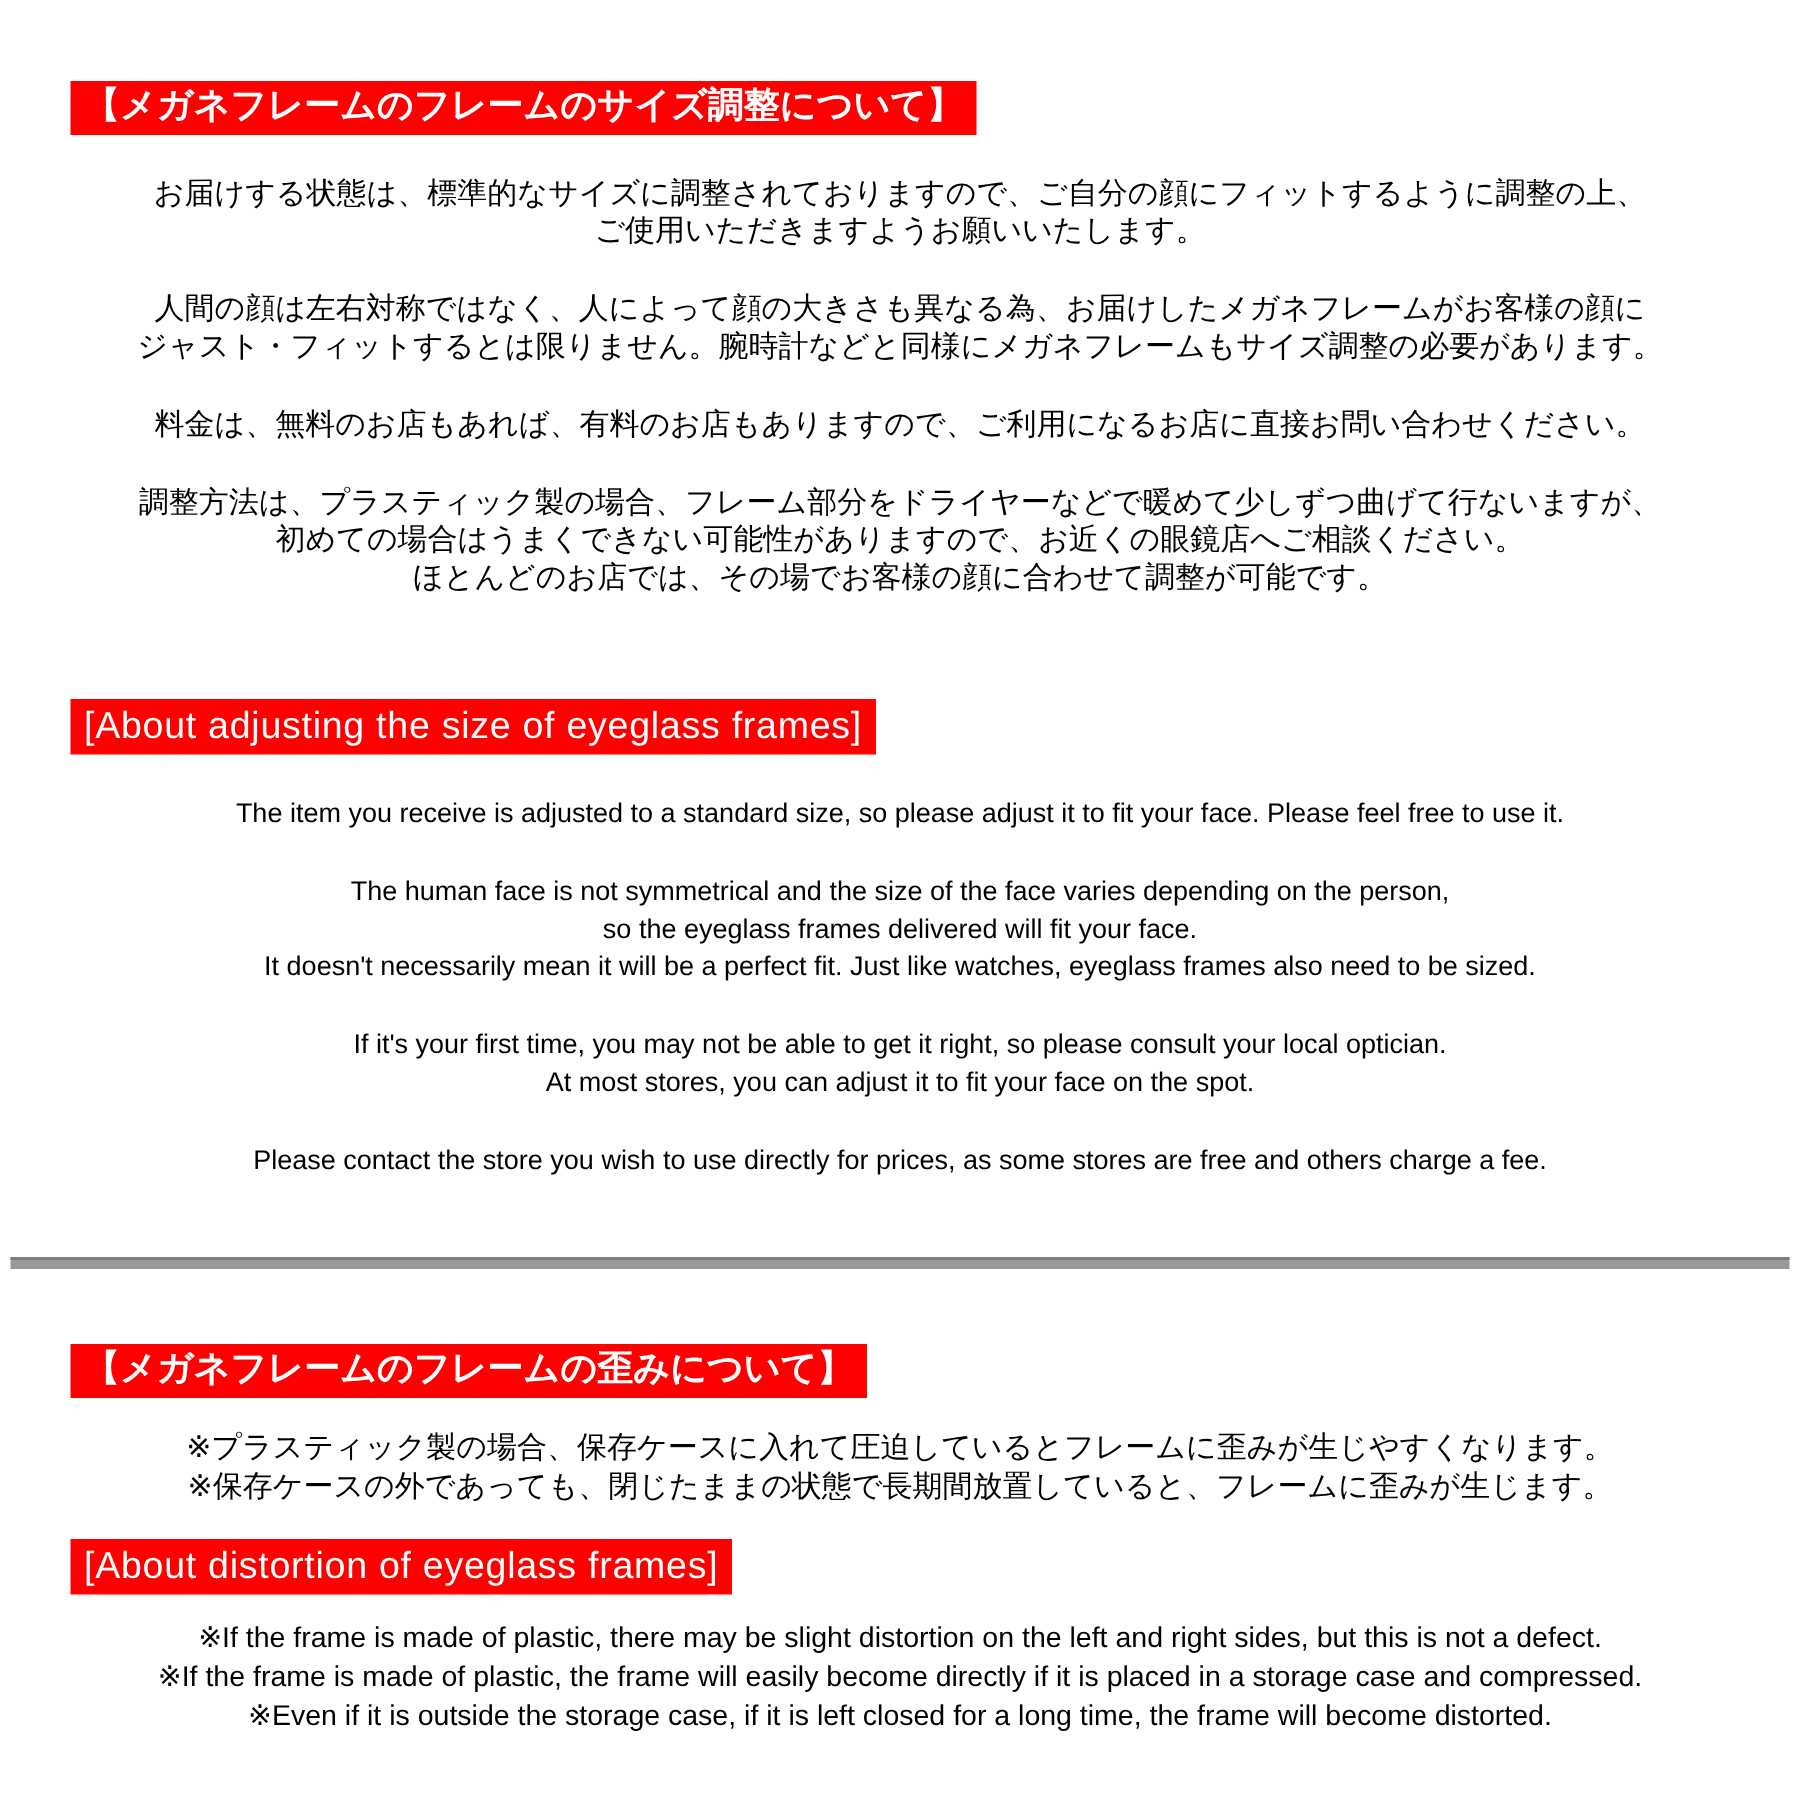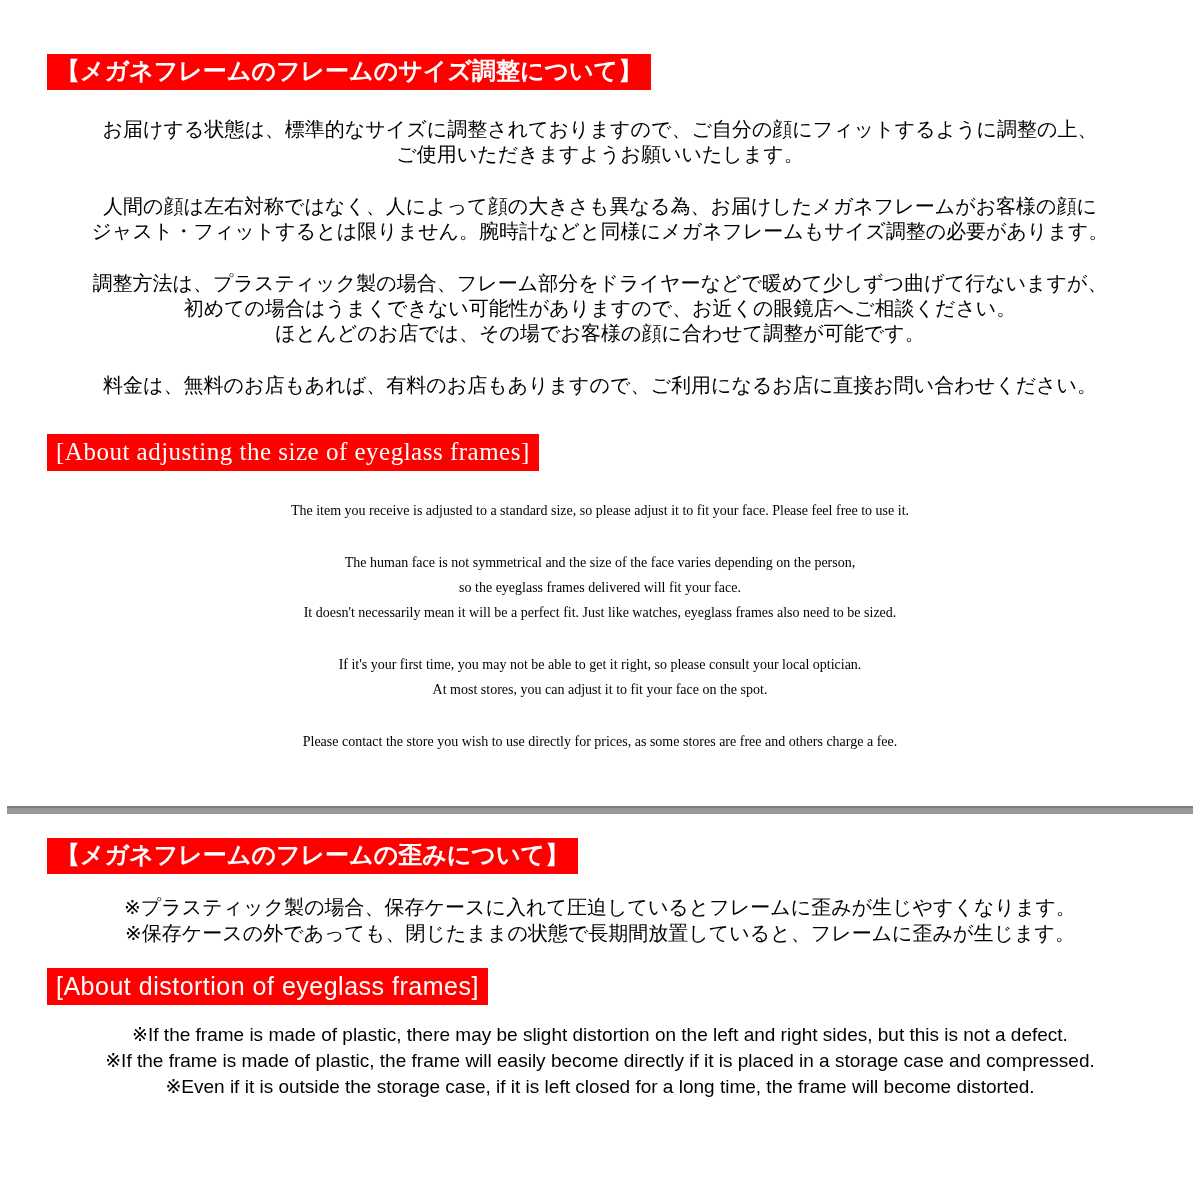--- a/index.html
+++ b/index.html
@@ -44,35 +44,35 @@
     font-weight: normal;
     letter-spacing: 0.5px;
     line-height: 1.2;
   }
   .para {
     margin: 27px 0 0 0;
     font-size: 20px;
     line-height: 25px;
   }
   .para.en {
-    font-size: 14px;
+    font-size: 18px;
     line-height: 25px;
   }
   .para .line, .notes .line {
     white-space: nowrap;
     text-align: center;
   }
-  .section-gap-large { margin-top: 36px; font-family: Liberation Serif, serif; }
+  .section-gap-large { margin-top: 68px; }
   .divider {
     height: 8px;
     margin: 52px 7px 0 7px;
     background: var(--divider-gray);
     border-top: 2px solid #7d7d7d;
   }
-  .banner-block { margin-top: 24px; }
+  .banner-block { margin-top: 50px; }
   .banner-block-small { margin-top: 22px; }
   .notes {
     margin: 20px 0 0 0;
     font-size: 20px;
     line-height: 26px;
   }
   .notes.en {
     font-size: 19px;
     line-height: 26px;
     margin-top: 17px;
@@ -91,27 +91,27 @@
         <div class="line">お届けする状態は、標準的なサイズに調整されておりますので、ご自分の顔にフィットするように調整の上、</div>
         <div class="line">ご使用いただきますようお願いいたします。</div>
       </div>
 
       <div class="para jp">
         <div class="line">人間の顔は左右対称ではなく、人によって顔の大きさも異なる為、お届けしたメガネフレームがお客様の顔に</div>
         <div class="line">ジャスト・フィットするとは限りません。腕時計などと同様にメガネフレームもサイズ調整の必要があります。</div>
       </div>
 
       <div class="para jp">
+        <div class="line">料金は、無料のお店もあれば、有料のお店もありますので、ご利用になるお店に直接お問い合わせください。</div>
+      </div>
+
+      <div class="para jp">
         <div class="line">調整方法は、プラスティック製の場合、フレーム部分をドライヤーなどで暖めて少しずつ曲げて行ないますが、</div>
         <div class="line">初めての場合はうまくできない可能性がありますので、お近くの眼鏡店へご相談ください。</div>
         <div class="line">ほとんどのお店では、その場でお客様の顔に合わせて調整が可能です。</div>
-      </div>
-
-      <div class="para jp">
-        <div class="line">料金は、無料のお店もあれば、有料のお店もありますので、ご利用になるお店に直接お問い合わせください。</div>
       </div>
     </div>
 
     <div class="section-gap-large">
       <div class="banner en">[About adjusting the size of eyeglass frames]</div>
 
       <div class="para en">
         <div class="line">The item you receive is adjusted to a standard size, so please adjust it to fit your face. Please feel free to use it.</div>
       </div>
 

